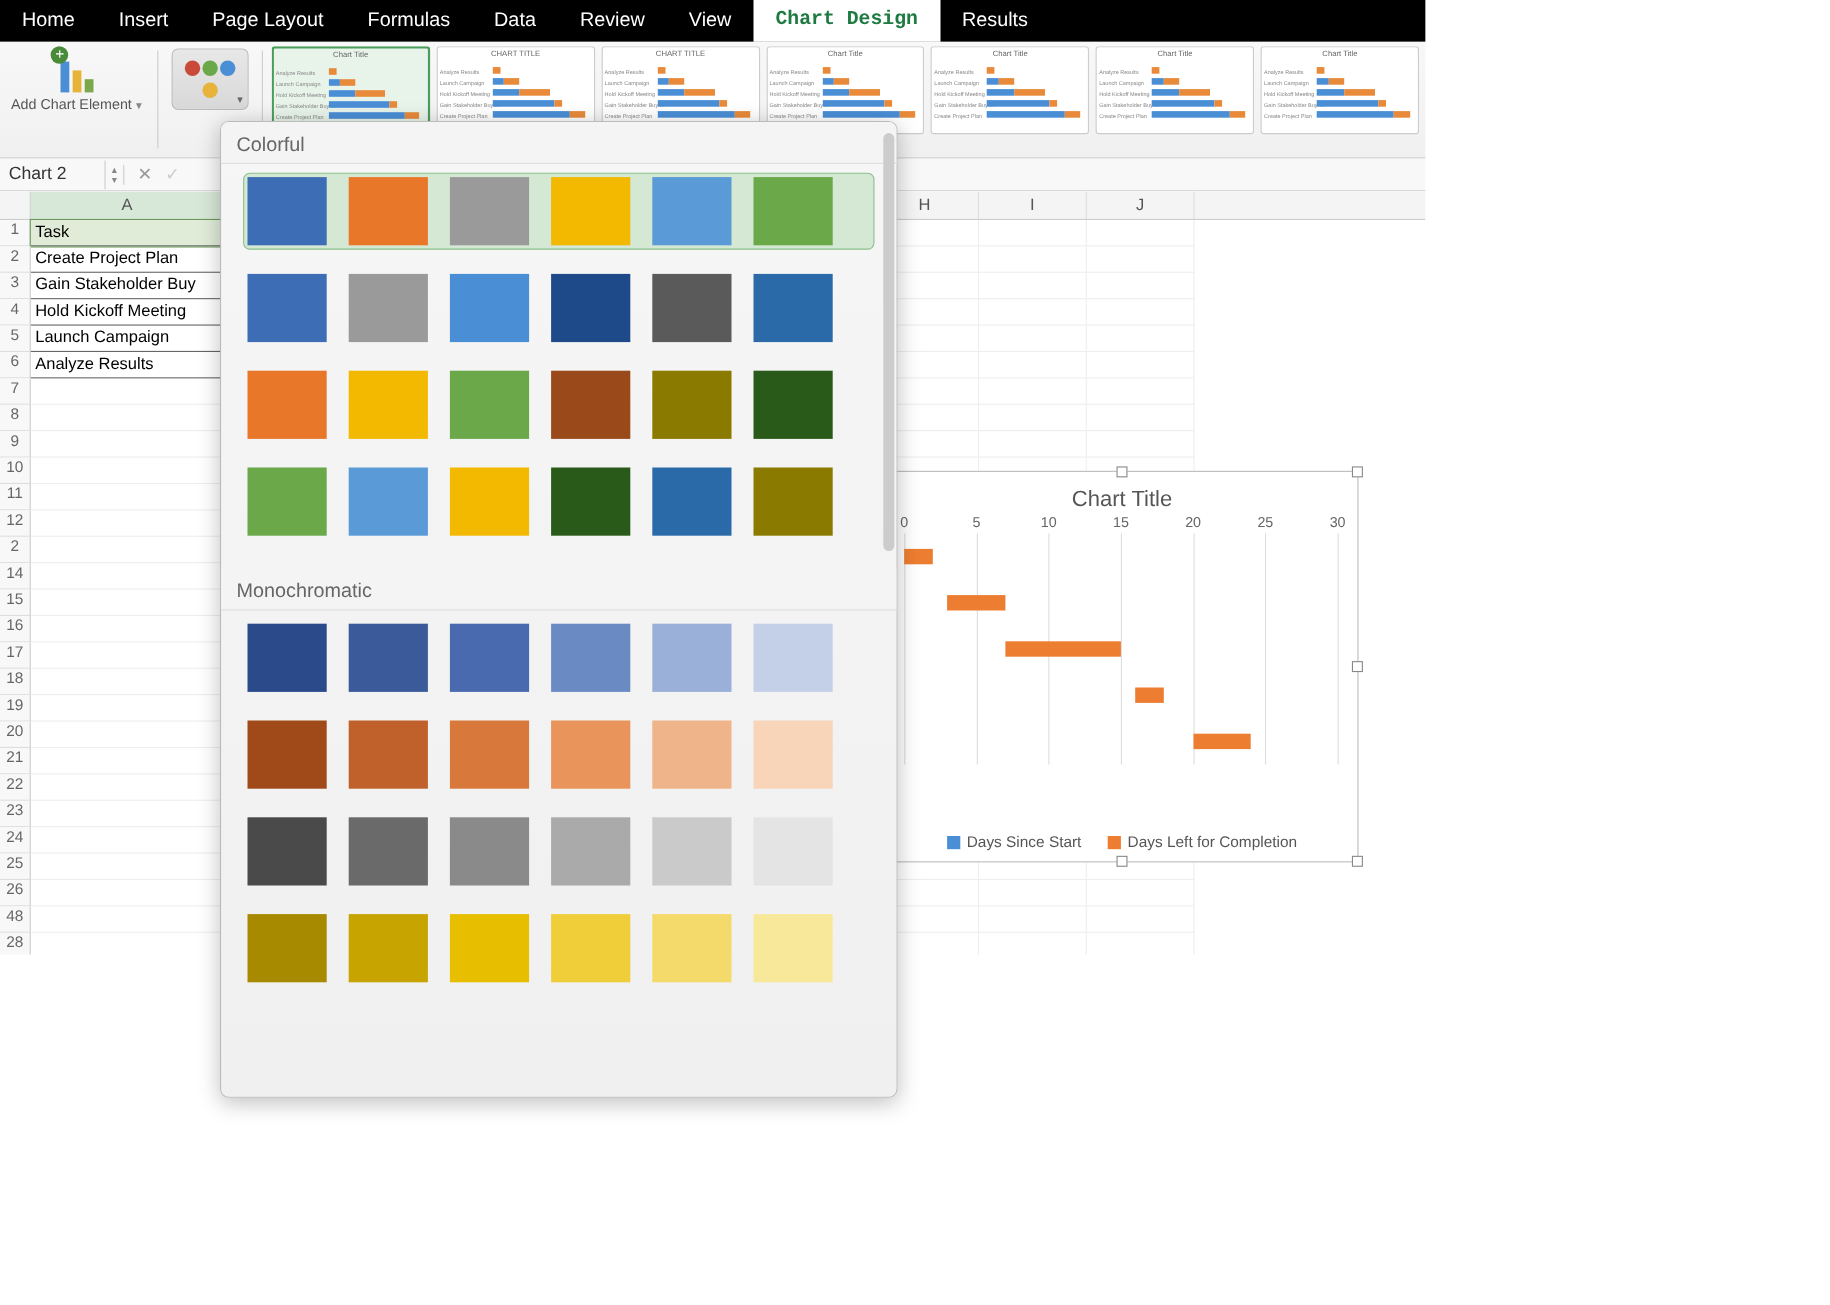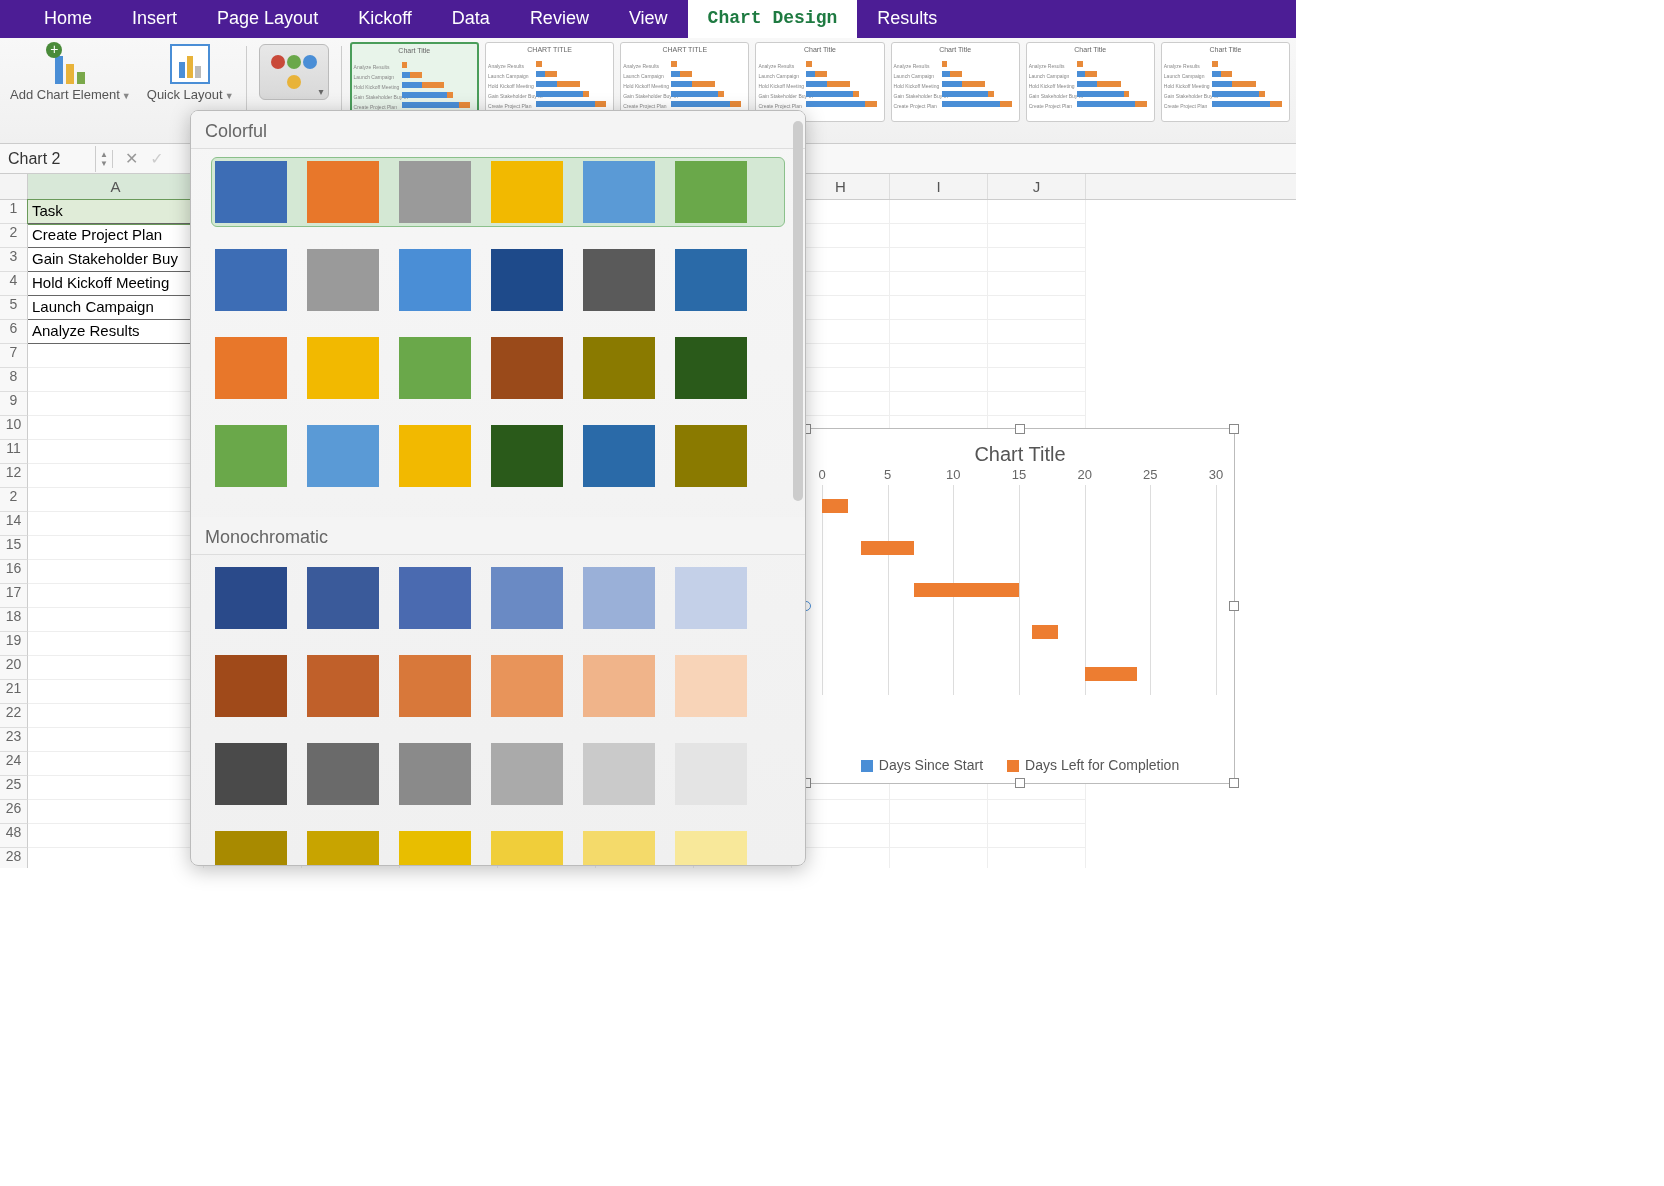--- a/index.html
+++ b/index.html
@@ -1,19 +1,19 @@
 <!DOCTYPE html>
 <html><head>
 <meta charset="utf-8">
 <style>
 * { box-sizing: border-box; margin: 0; padding: 0; }
 body { font-family: -apple-system, "Segoe UI", Arial, sans-serif; font-size: 14px; background: #fff; overflow: hidden; width: 1296px; height: 868px; }
 
 
-.ribbon-tabs { display: flex; background: #4c1d95; height: 38px; padding-left: 24px; }
+.ribbon-tabs { display: flex; background: #000000; height: 38px; }
 .ribbon-tab { color: #fff; padding: 8px 20px; font-size: 18px; cursor: pointer; }
 .ribbon-tab.active { background: #fff; color: #1e7a41; font-weight: 600; font-family: Liberation Mono, monospace; }
 
 
 .ribbon-body { display: flex; background: linear-gradient(#f8f8f8,#f0f0f0); border-bottom: 1px solid #ccc; height: 106px; padding: 4px 6px; gap: 8px; position: relative; }
 .ribbon-group { display: flex; flex-direction: column; align-items: center; justify-content: flex-start; padding: 2px 4px; gap: 2px; }
 .ribbon-group .lbl { font-size: 13px; color: #555; text-align: center; line-height: 14px; margin-top: 2px; }
 
 .add-chart-icon { width: 40px; height: 40px; position: relative; display: flex; align-items: flex-end; gap: 3px; justify-content: center; }
 .add-chart-icon .bar { width: 8px; }
@@ -66,21 +66,21 @@
 .sheet-rows { }
 .row { display: flex; height: 24px; }
 .row-h { width: 28px; text-align: center; border-right: 1px solid #ccc; border-bottom: 1px solid #ddd; color: #666; font-size: 14px; background: #f8f8f8; }
 .cell { border-right: 1px solid #eee; border-bottom: 1px solid #eee; padding: 2px 4px; font-size: 15px; color: #000; overflow: hidden; white-space: nowrap; }
 .cell.cA { width: 176px; }
 .cell.std { width: 98px; }
 .cell.sel { background: #e0ecd8; outline: 1px solid #6a9a5a; }
 .cell.bordered { border-bottom: 1px solid #666; }
 
 
-.palette-dropdown { position: absolute; left: 190px; top: 110px; width: 616px; height: 756px; background: linear-gradient(#f6f6f6,#f0f0f0); border: 1px solid #bbb; border-radius: 8px; box-shadow: 0 4px 20px rgba(0,0,0,0.25); z-index: 50; overflow: hidden; }
+.palette-dropdown { position: absolute; left: 200px; top: 110px; width: 616px; height: 888px; background: linear-gradient(#f6f6f6,#f0f0f0); border: 1px solid #bbb; border-radius: 8px; box-shadow: 0 4px 20px rgba(0,0,0,0.25); z-index: 50; overflow: hidden; }
 .palette-section-title { font-size: 18px; color: #666; padding: 10px 14px 6px; border-bottom: 1px solid #ddd; background: #f4f4f4; }
 .palette-rows { padding: 8px 20px; }
 .palette-row { display: flex; gap: 20px; margin-bottom: 18px; padding: 4px; border-radius: 6px; }
 .palette-row.selected { background: #d4e8d4; border: 1px solid #8bc08b; padding: 3px; }
 .swatch { width: 72px; height: 62px; }
 .palette-scroll { position: absolute; right: 2px; top: 10px; width: 10px; height: 380px; background: #ccc; border-radius: 5px; }
 
 
 .chart-embed { position: absolute; left: 805px; top: 254px; width: 430px; height: 356px; background: #fff; border: 1px solid #bbb; z-index: 10; }
 .chart-embed .handle { position: absolute; width: 10px; height: 10px; background: #fff; border: 1px solid #888; }
@@ -104,45 +104,37 @@
 
 .caret-down { font-size: 9px; color: #888; margin-left: 2px; }
 </style>
 </head>
 <body>
 
 <div class="ribbon-tabs">
   <div class="ribbon-tab">Home</div>
   <div class="ribbon-tab">Insert</div>
   <div class="ribbon-tab">Page Layout</div>
-  <div class="ribbon-tab">Kickoff</div>
+  <div class="ribbon-tab">Formulas</div>
   <div class="ribbon-tab">Data</div>
   <div class="ribbon-tab">Review</div>
   <div class="ribbon-tab">View</div>
   <div class="ribbon-tab active">Chart Design</div>
   <div class="ribbon-tab">Results</div>
 </div>
 
 <div class="ribbon-body">
   <div class="ribbon-group">
     <div class="add-chart-icon">
       <span class="plus">+</span>
       <div class="bar b1"></div>
         <div class="bar b2"></div>
         <div class="bar b3"></div>
     </div>
     <div class="lbl"><span>Add Chart Element</span><span class="caret-down">▼</span></div>
-  </div>
-  <div class="ribbon-group">
-    <div class="quick-layout-icon">
-      <div class="bar q1"></div>
-        <div class="bar q2"></div>
-        <div class="bar q3"></div>
-    </div>
-    <div class="lbl"><span>Quick Layout</span><span class="caret-down">▼</span></div>
   </div>
   <div class="vsep"></div>
   <div class="ribbon-group">
     <div class="change-colors-btn">
       <span class="dot d1"></span>
       <span class="dot d2"></span>
       <span class="dot d3"></span>
       <span class="dot d4"></span>
     </div>
   </div>

